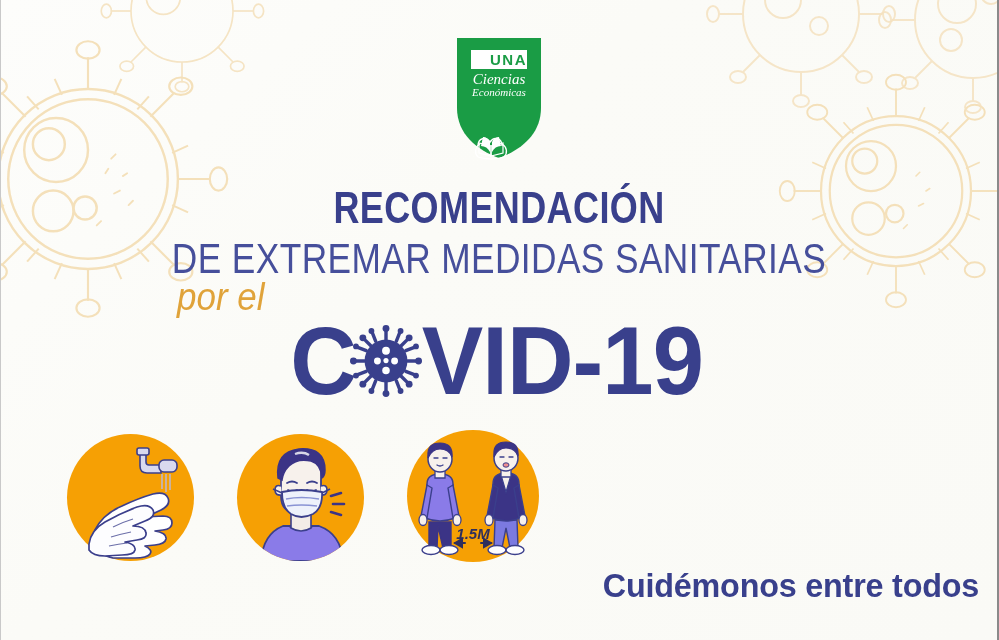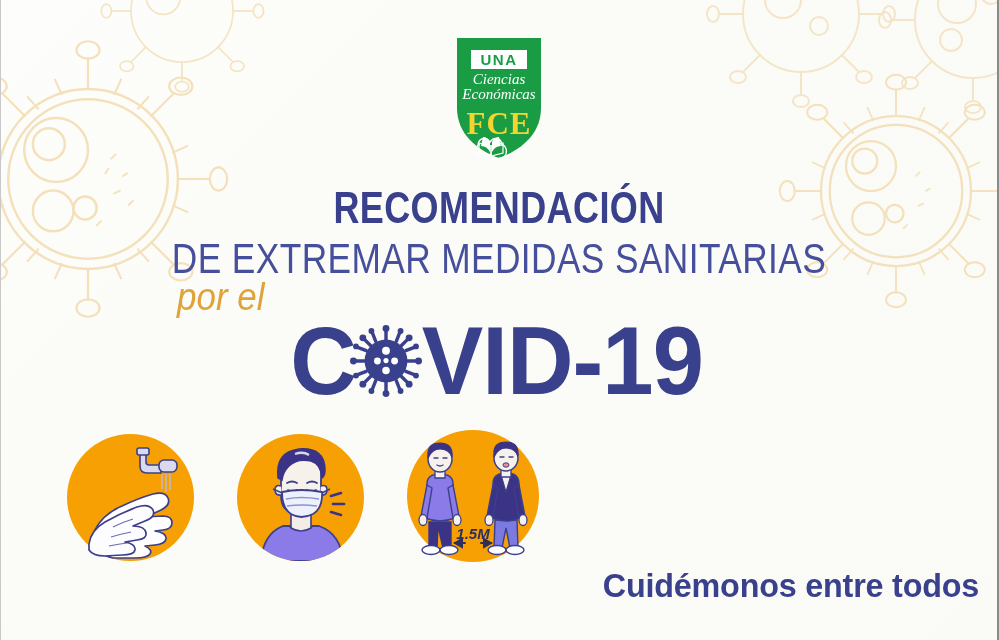--- a/index.html
+++ b/index.html
@@ -26,28 +26,28 @@
     display:flex;justify-content:center;
   }
   #logo{position:relative;width:92px;height:126px;}
   .logo-txt{
     position:absolute;left:0;right:0;text-align:center;
     color:#ffffff;font-family:"Liberation Serif", serif;
     font-style:italic;line-height:1.04;
   }
   #logo-una{
     position:absolute;left:18px;right:18px;top:16px;height:19px;
-    background:#ffffff;display:flex;align-items:center;justify-content:center;
+    background:#ffffff;display:flex;align-items:center;justify-content:flex-end;
   }
   #logo-una span{
     color:#1a9c45;font-weight:bold;font-size:15px;letter-spacing:1.5px;
     font-family:"Liberation Sans", sans-serif;font-style:normal;
   }
   #logo-line1{top:38px;font-size:15px;}
-  #logo-line2{top:53px;font-size:15px;}
+  #logo-line2{top:53px;font-size:11px;}
   #logo-fce{
     position:absolute;left:0;right:0;top:72px;text-align:center;
     color:#f5d430;font-family:"Liberation Serif", serif;
     font-weight:bold;font-size:31px;letter-spacing:1px;
   }
 
   
   #head1{
     position:absolute;left:0;right:0;top:182px;text-align:center;
     color:#39408c;font-weight:bold;font-size:45px;letter-spacing:.5px;
@@ -288,21 +288,20 @@
         <path d="M4 4 H88 V74 C88 100 68 116 46 124 C24 116 4 100 4 74 Z" fill="#1a9c45"></path>
       </svg>
 
       <div id="logo-una">
         <span>UNA</span>
       </div>
 
       <div class="logo-txt" id="logo-line1">Ciencias</div>
       <div class="logo-txt" id="logo-line2">Económicas</div>
 
-      <div id="logo-fce">FCE</div>
 
       <svg width="54" height="26" viewBox="0 0 54 26" style="position:absolute;left:19px;top:100px;">
         <path d="M6 12 C6 4 14 2 18 8 C22 2 30 4 30 12" fill="none" stroke="#ffffff" stroke-width="1.4"></path>
         <path d="M27 3 C24 3 21 5 20 8 L20 18 C22 14 25 12 29 12 Z" fill="#ffffff"></path>
         <path d="M11 3 C14 3 17 5 18 8 L18 18 C16 14 13 12 9 12 Z" fill="#ffffff"></path>
         <path d="M7 9 L7 19 L19 22 L19 12 Z" fill="none" stroke="#ffffff" stroke-width="1.2"></path>
         <path d="M31 9 L31 19 L19 22 L19 12 Z" fill="none" stroke="#ffffff" stroke-width="1.2"></path>
         <path d="M8 10 C3 13 2 19 6 23" fill="none" stroke="#ffffff" stroke-width="1.3"></path>
         <path d="M30 10 C35 13 36 19 32 23" fill="none" stroke="#ffffff" stroke-width="1.3"></path>
         <path d="M6 23 Q19 27 32 23" fill="none" stroke="#ffffff" stroke-width="1.3"></path>

